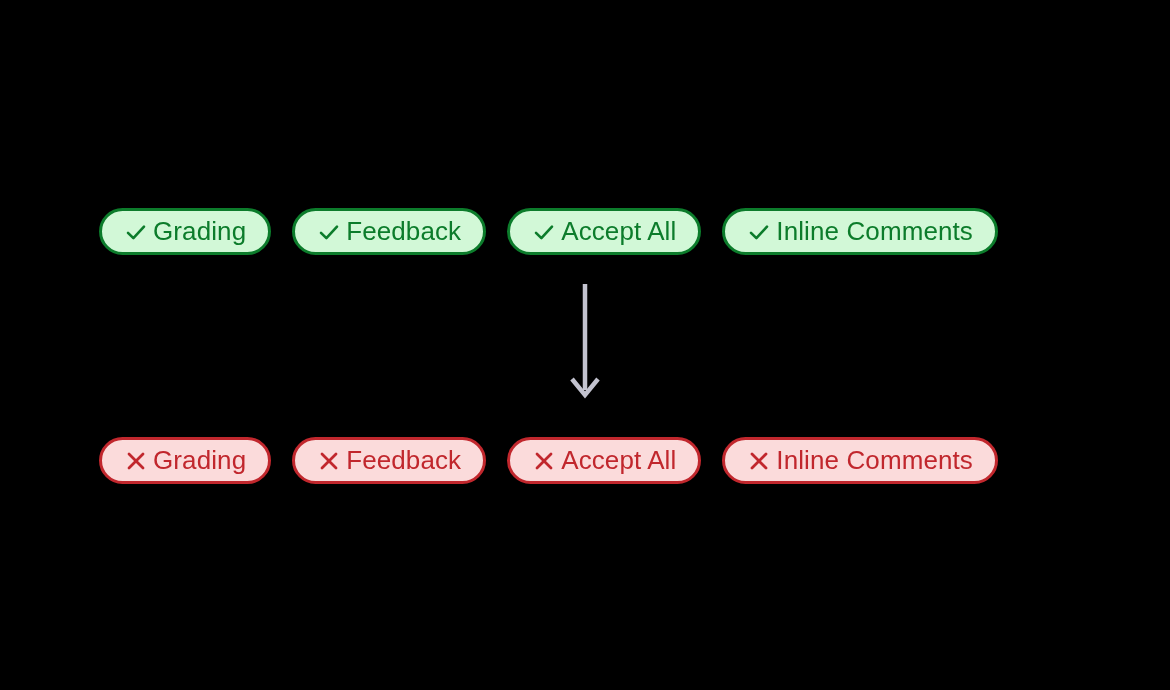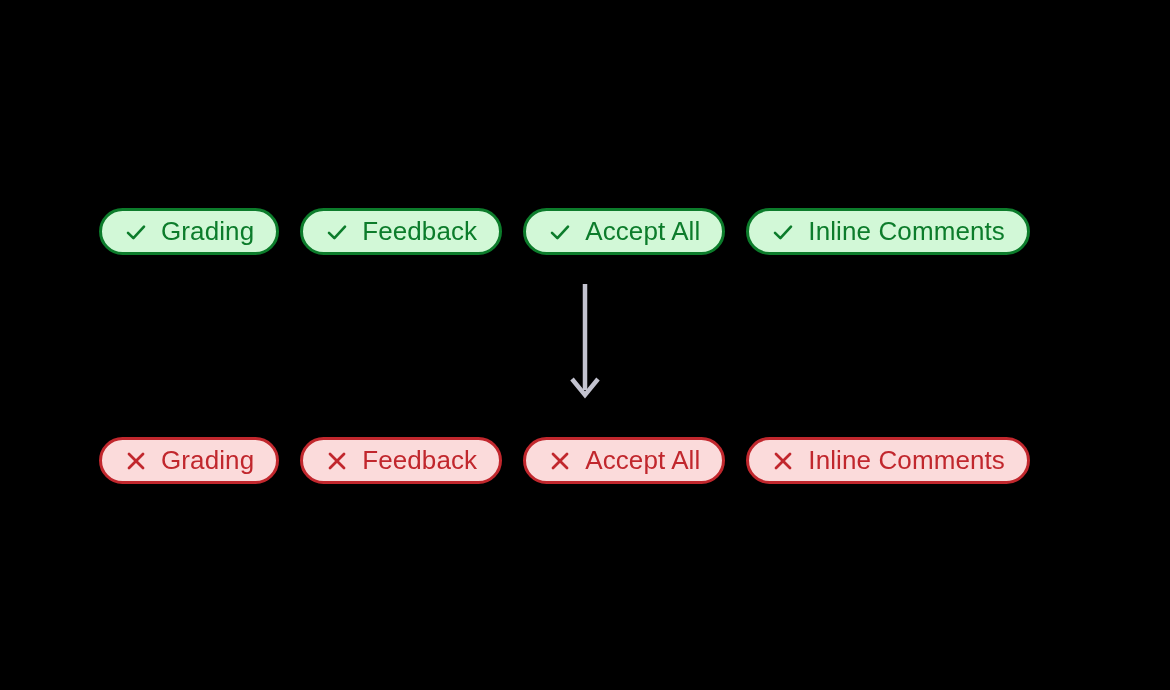--- a/index.html
+++ b/index.html
@@ -33,21 +33,21 @@
     left: 99px;
   }
 
   .pill-row.enabled-row { top: 208px; }
   .pill-row.disabled-row { top: 437px; }
 
   .pill {
     display: inline-flex;
     align-items: center;
     justify-content: center;
-    gap: 13px;
+    gap: 5px;
     height: 47px;
     padding: 0 22px;
     border-radius: 999px;
     border-style: solid;
     border-width: 3px;
     font-size: 26px;
     line-height: 1;
     letter-spacing: 0.1px;
     white-space: nowrap;
     cursor: pointer;

